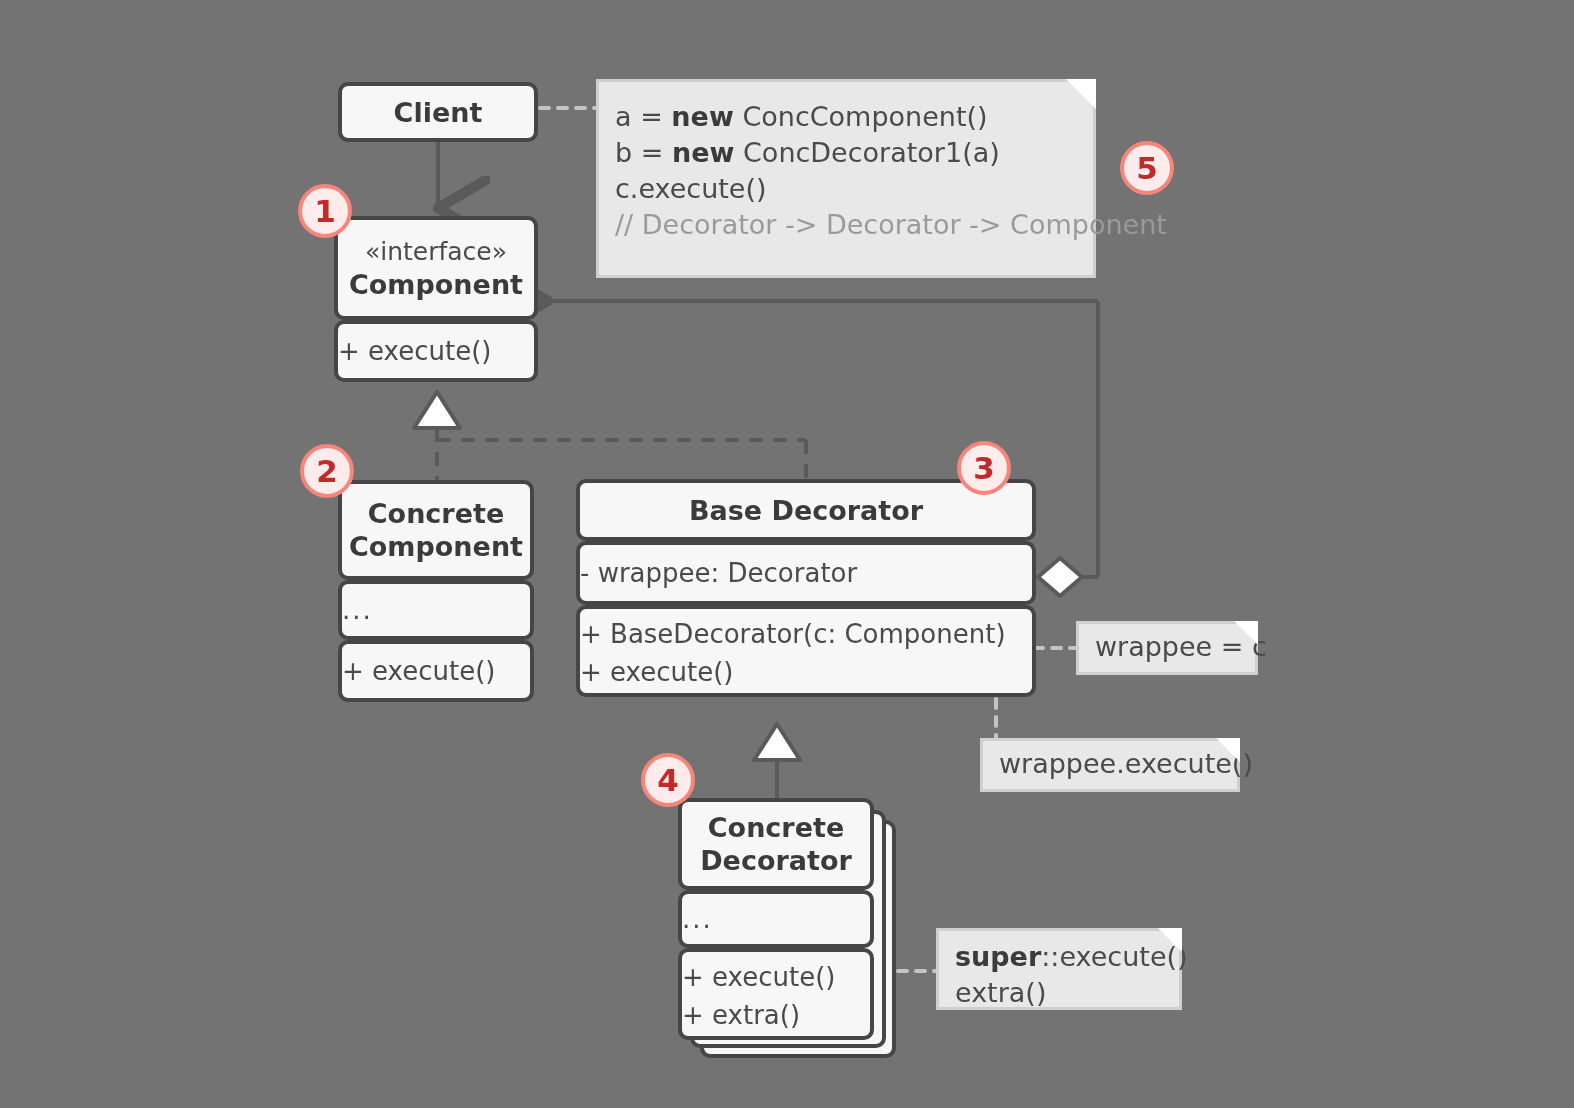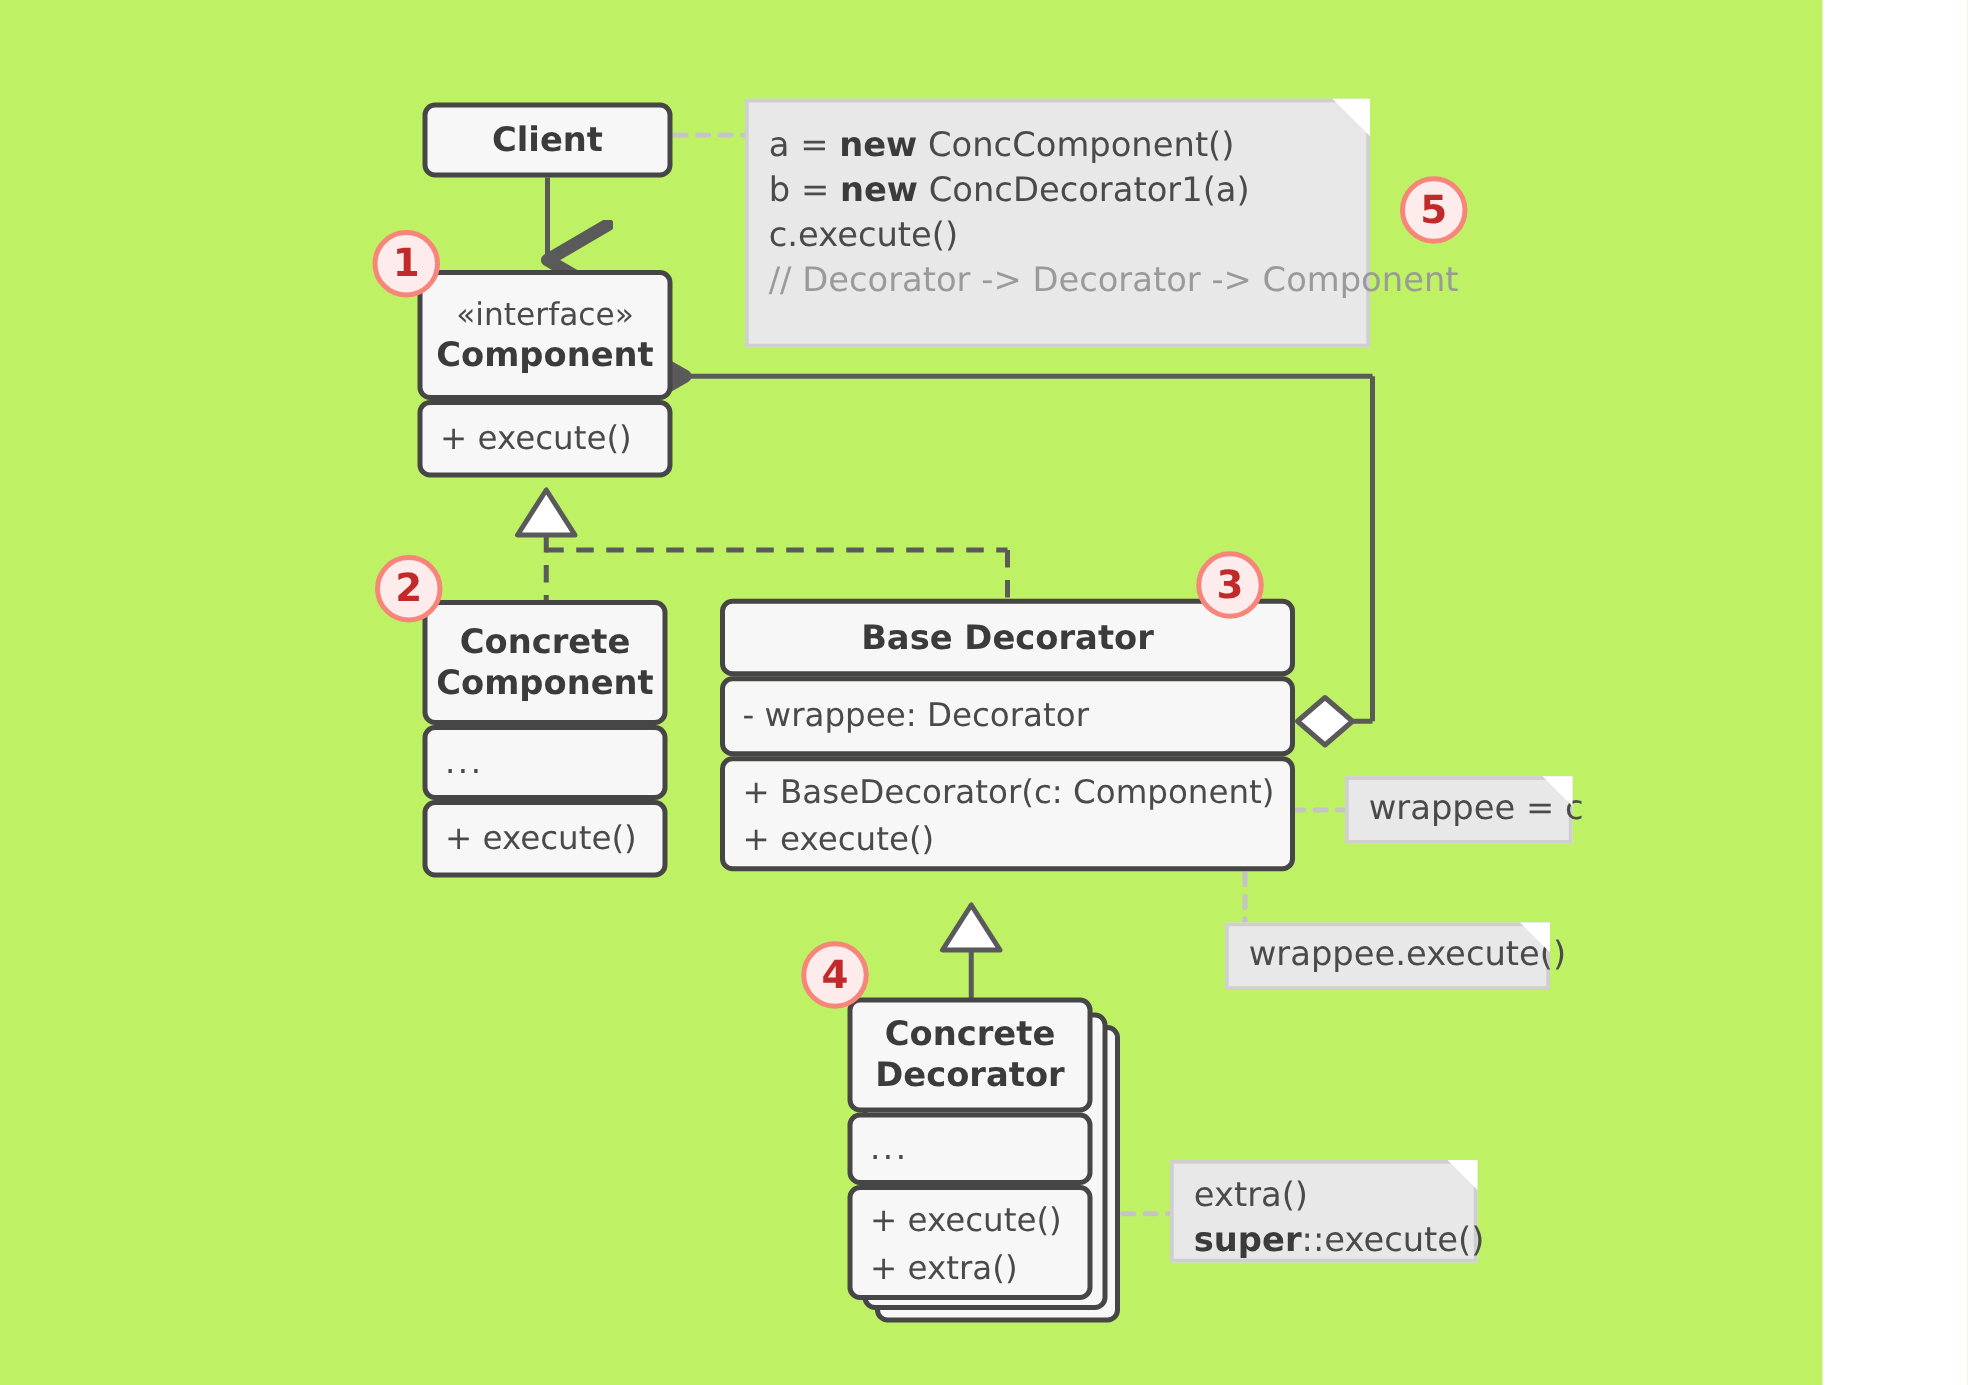--- a/index.html
+++ b/index.html
@@ -6,23 +6,23 @@
   html, body {
     margin: 0;
     padding: 0;
     background: #ffffff;
   }
   body {
     font-family: "DejaVu Sans", "Liberation Sans", sans-serif;
   }
   #canvas {
     position: relative;
-    width: 1458px;
+    width: 1574px;
     height: 1108px;
-    background: #bef264;
+    background: #737373;
     overflow: hidden;
   }
   #edges {
     position: absolute;
     left: 0;
     top: 0;
     width: 1574px;
     height: 1108px;
     pointer-events: none;
   }
@@ -53,21 +53,21 @@
     font-size: 27px;
     line-height: 33px;
   }
   .sec.title .stereo {
     font-weight: normal;
     font-size: 25px;
     color: #4a4a4a;
     display: block;
   }
   .sec.rowlist {
-    padding: 0 14px;
+    padding: 0 0;
     font-size: 26px;
     color: #4a4a4a;
     line-height: 38px;
   }
   .sec.rowlist .row { white-space: nowrap; }
   .dots { letter-spacing: 2px; }
 
   
   .stacklayer {
     position: absolute;
@@ -274,24 +274,24 @@
     <span>wrappee = c</span>
   </div>
 
   <div class="note" style="left:980px; top:738px; width:260px; height:54px; display:flex; align-items:center;">
     <div class="foldtri" style="width:0; height:0; border-left-width:24px; border-top-width:24px;"></div>
     <span>wrappee.execute()</span>
   </div>
 
   <div class="note" style="left:936px; top:928px; width:246px; height:82px; padding-top:8px;">
     <div class="foldtri" style="width:0; height:0; border-left-width:24px; border-top-width:24px;"></div>
-    <div class="lbl">extra()</div>
     <div class="lbl">
       <b>super</b><span>::execute()</span>
     </div>
+    <div class="lbl">extra()</div>
   </div>
 
   <div class="badge" style="left:298px; top:184px;">
     <span>1</span>
   </div>
   <div class="badge" style="left:300px; top:444px;">
     <span>2</span>
   </div>
   <div class="badge" style="left:957px; top:441px;">
     <span>3</span>

